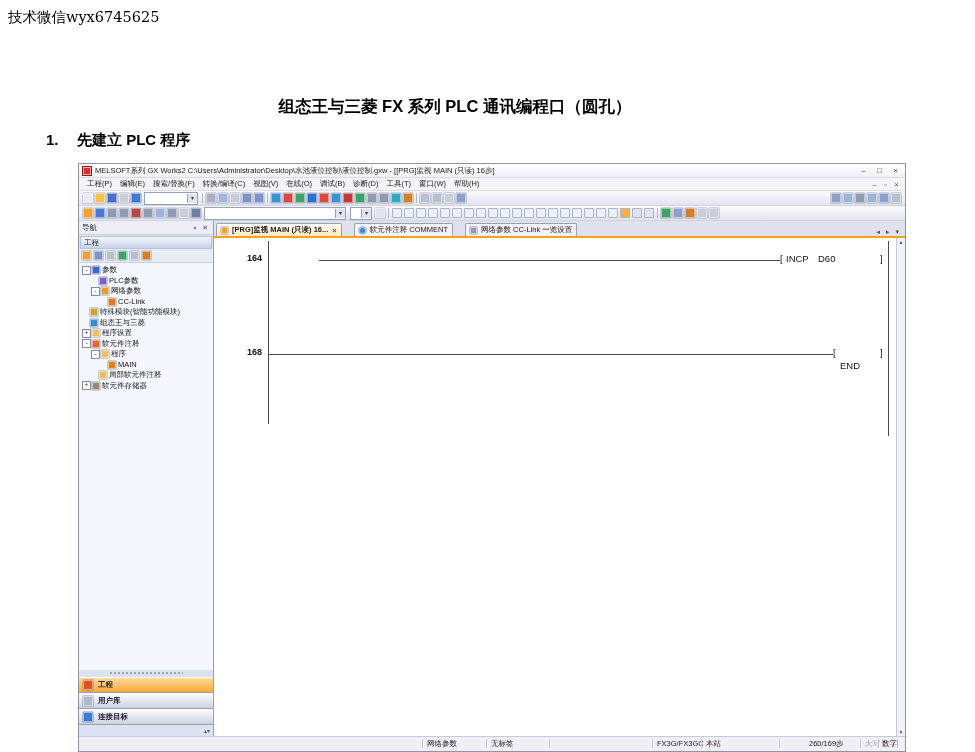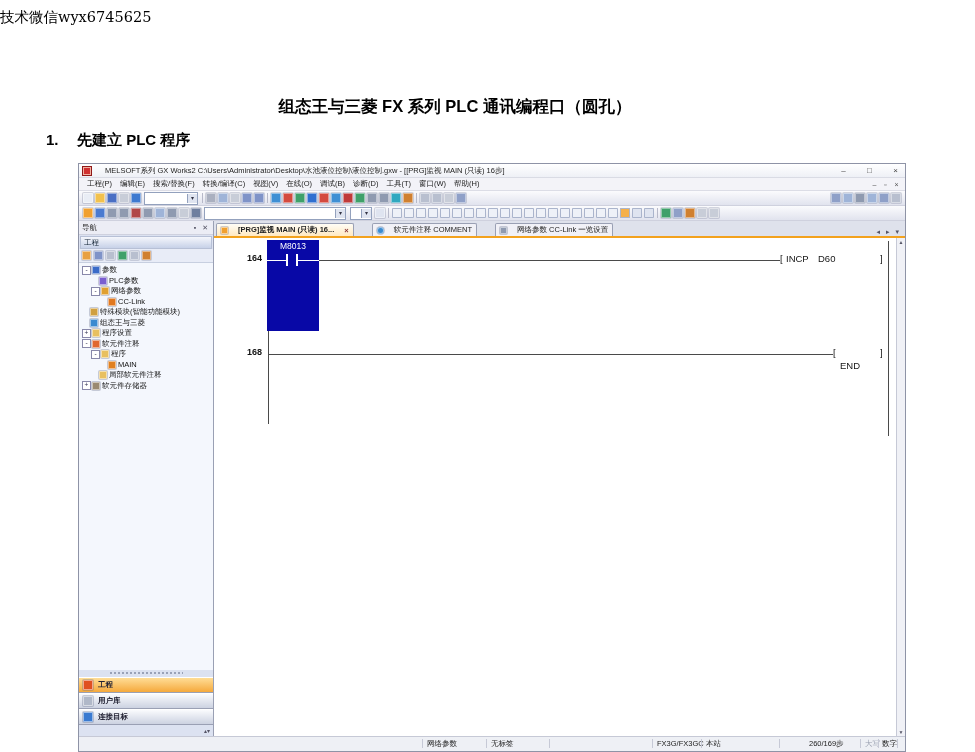--- a/index.html
+++ b/index.html
@@ -1,29 +1,29 @@
 <!DOCTYPE html>
 <html><head>
 <meta charset="utf-8">
 <style>
   html,body{margin:0;padding:0;}
   body{width:975px;height:752px;background:#ffffff;position:relative;overflow:hidden;
        font-family:"Liberation Sans",sans-serif;color:#000;}
 
   
-  .watermark{position:absolute;left:0;top:8px;font-family:"DejaVu Serif",serif;font-size:14.5px;}
+  .watermark{position:absolute;left:8px;top:8px;font-family:"DejaVu Serif",serif;font-size:14.5px;}
   .doc-title{position:absolute;left:0;top:96px;width:910px;text-align:center;font-size:16.5px;font-weight:bold;}
   .doc-item{position:absolute;left:46px;top:131px;font-size:15px;font-weight:bold;}
   .doc-item .num{display:inline-block;width:31px;}
 
   
   .app{position:absolute;left:78px;top:163px;width:826px;height:587px;border:1px solid #8e93a6;
        background:#e9eaf2;font-size:7.5px;display:flex;flex-direction:column;}
 
-  .titlebar{height:13px;display:flex;align-items:center;gap:13px;padding:0 3px;
+  .titlebar{height:13px;display:flex;align-items:center;gap:3px;padding:0 3px;
             background:linear-gradient(#ffffff,#eef0f6);border-bottom:1px solid #d9dbe4;}
   .app-logo{width:8px;height:8px;background:#d03030;border:1px solid #901818;
             box-shadow:inset 0 0 0 1px #f0b0a0;}
   .titlebar .title{flex:1;font-size:7.5px;color:#222;white-space:nowrap;overflow:hidden;}
   .winbtn{width:13px;height:10px;line-height:9px;text-align:center;font-size:8px;color:#444;}
 
   .menubar{height:12px;display:flex;align-items:center;padding:0 4px;background:#f3f3f8;
            border-bottom:1px solid #dcdde6;}
   .menu-item{padding:0 4px;white-space:nowrap;color:#1a1a1a;}
   .mdi-controls{margin-left:auto;display:flex;gap:2px;color:#555;font-size:7px;}
@@ -37,21 +37,21 @@
          box-shadow:inset 0 0 0 1px rgba(255,255,255,.45), 0 0 0 1px rgba(90,100,130,.25);}
   .sym .ticon{background:#eef1f8;box-shadow:inset 0 0 0 1px #aab4cc;}
   .combo{height:11px;background:#fff;border:1px solid #93a1bd;display:flex;align-items:center;
          justify-content:flex-end;margin:0 2px;flex:none;}
   .combo .arrow{width:9px;height:9px;background:#dfe4f0;border-left:1px solid #93a1bd;
                 font-size:6px;line-height:9px;text-align:center;color:#334;}
   .tb-right{margin-left:auto;display:flex;align-items:center;}
 
   .tabsbar{height:15px;display:flex;align-items:flex-end;padding:0 2px;background:#dfe2ec;
            border-bottom:2px solid #f3a21e;}
-  .tab{height:12px;display:flex;align-items:center;gap:8px;padding:0 4px;margin-right:18px;
+  .tab{height:12px;display:flex;align-items:center;gap:2px;padding:0 4px;margin-right:12px;
        background:#f1f1f7;border:1px solid #9aa0b4;border-bottom:none;border-radius:2px 2px 0 0;
        white-space:nowrap;color:#222;}
   .tab.active{background:linear-gradient(#fffdf6,#ffe9c2);font-weight:bold;}
   .tab .tico{width:7px;height:7px;border-radius:1px;}
   .tab .close{color:#833;margin-left:2px;}
   .tab-arrows{margin-left:auto;color:#556;font-size:7px;letter-spacing:2px;padding-right:2px;}
 
   .content{flex:1;display:flex;min-height:0;}
 
   
@@ -363,27 +363,20 @@
         <span class="tab-arrows">◂ ▸ ▾</span>
       </div>
 
       <div class="canvas">
 
         <div class="vline" style="left:54px;top:3px;height:183px"></div>
         <div class="vline" style="left:674px;top:3px;height:195px"></div>
 
         <div class="stepnum" style="left:8px;top:15px">164</div>
         <div class="hline" style="left:105px;top:22px;width:461px"></div>
-        <div class="blueblock">
-          <div class="mlabel">M8013</div>
-          <div class="cwire" style="left:0;width:19px"></div>
-          <div class="cbar" style="left:19px"></div>
-          <div class="cbar" style="left:29px"></div>
-          <div class="cwire" style="left:31px;width:21px"></div>
-        </div>
         <div class="instr" style="left:566px;top:15px">[</div>
         <div class="instr" style="left:572px;top:15px">INCP</div>
         <div class="instr" style="left:604px;top:15px">D60</div>
         <div class="instr" style="left:666px;top:15px">]</div>
 
         <div class="stepnum" style="left:8px;top:109px">168</div>
         <div class="hline" style="left:54px;top:116px;width:565px"></div>
         <div class="instr" style="left:619px;top:109px">[</div>
         <div class="instr" style="left:626px;top:122px">END</div>
         <div class="instr" style="left:666px;top:109px">]</div>

